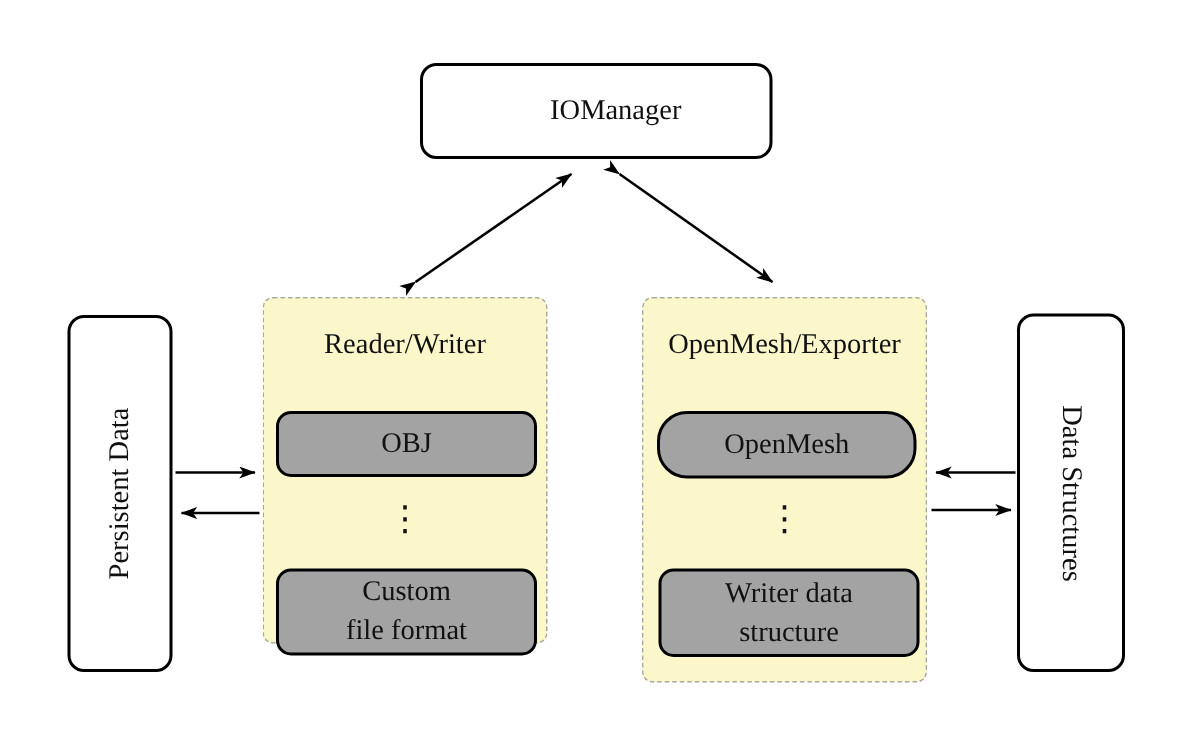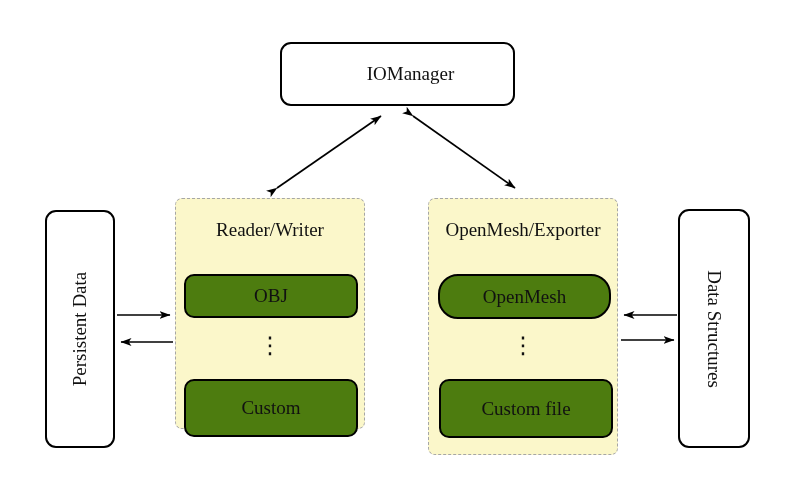--- a/index.html
+++ b/index.html
@@ -32,21 +32,21 @@
   }
   .group-title {
     position: absolute;
     left: 0; right: 0; top: 20px;
     text-align: center;
     font-size: 19px;
   }
 
   .inner-box {
     position: absolute;
-    background: #4d7c0f;
+    background: #a3a3a3;
     border: 2.5px solid #000000;
     border-radius: 10px;
     display: flex; flex-direction: column; align-items: center; justify-content: center;
     font-size: 19px;
     line-height: 26px;
     box-sizing: border-box;
     text-align: center;
   }
 
   .vdots {
@@ -94,31 +94,33 @@
   </div>
 
   <div class="group" style="left:175px; top:198px; width:190px; height:231px;">
     <div class="group-title">Reader/Writer</div>
     <div class="inner-box" style="left:8px; top:75px; width:174px; height:44px;">
       <span>OBJ</span>
     </div>
     <div class="vdots" style="top:133px;">⋮</div>
     <div class="inner-box" style="left:8px; top:180px; width:174px; height:58px;">
       <span>Custom</span>
+      <span>file format</span>
     </div>
   </div>
 
   <div class="group" style="left:428px; top:198px; width:190px; height:257px;">
     <div class="group-title">OpenMesh/Exporter</div>
     <div class="inner-box" style="left:9px; top:75px; width:173px; height:45px;border-radius:20px;">
       <span>OpenMesh</span>
     </div>
     <div class="vdots" style="top:133px;">⋮</div>
     <div class="inner-box" style="left:10px; top:180px; width:174px; height:59px;">
-      <span>Custom file</span>
+      <span>Writer data</span>
+      <span>structure</span>
     </div>
   </div>
 
   <svg class="arrow-layer" viewBox="0 0 800 489">
     <defs>
       <marker id="ah" markerUnits="userSpaceOnUse" markerWidth="13" markerHeight="10" refX="10.5" refY="4" orient="auto">
         <path d="M0,0 L11,4 L0,8 L2.8,4 Z" fill="#000000"></path>
       </marker>
     </defs>
 

